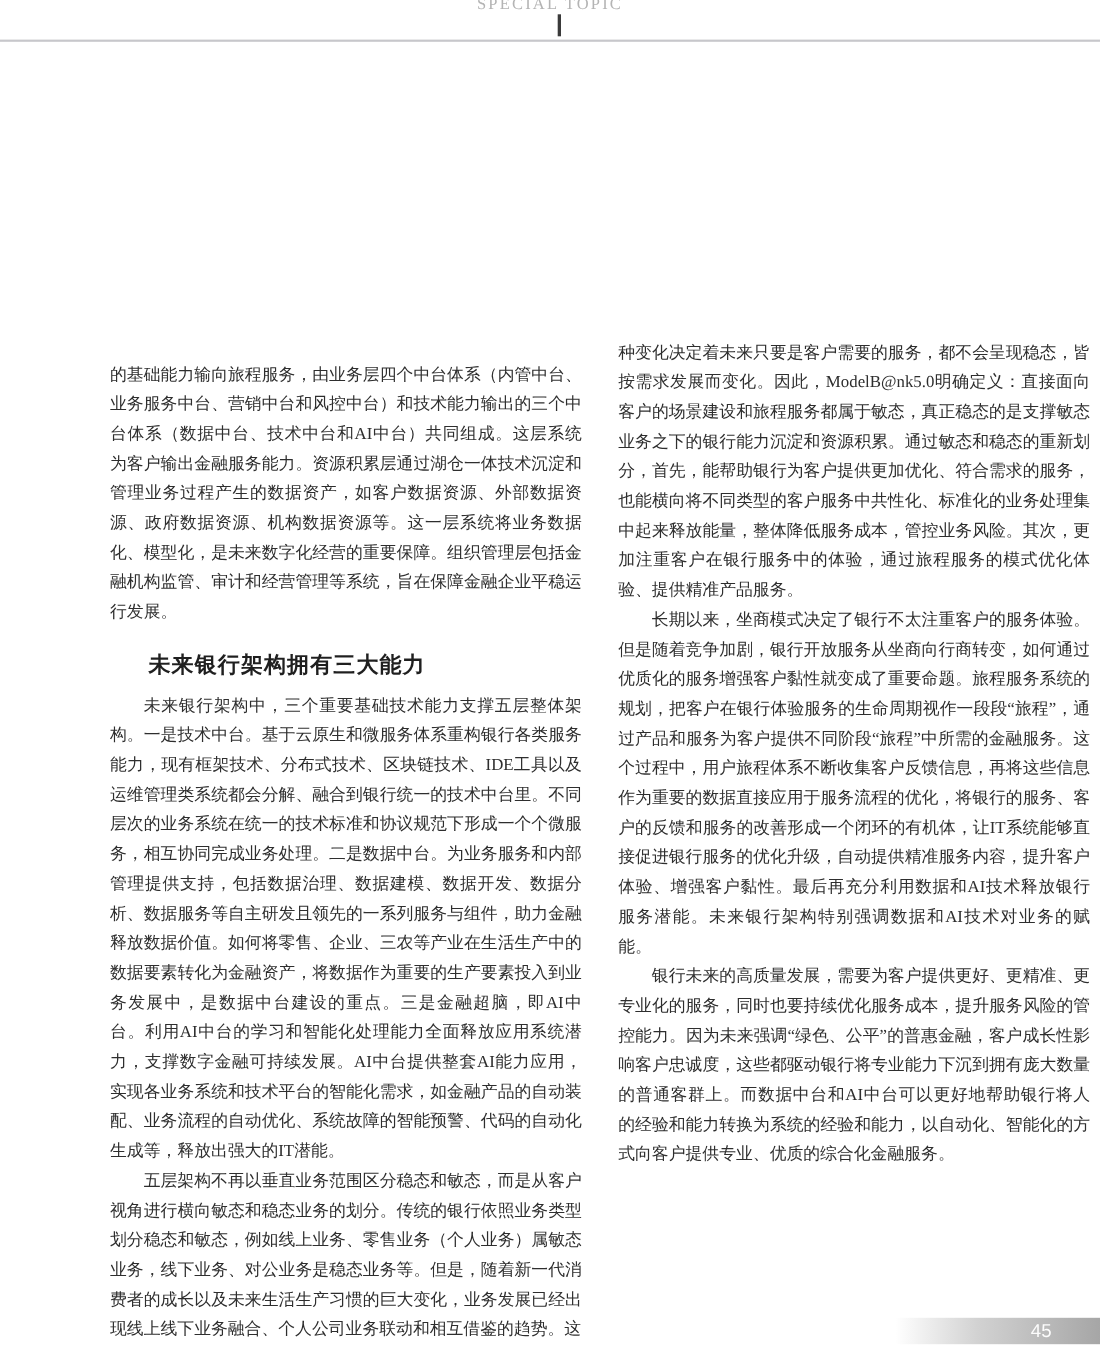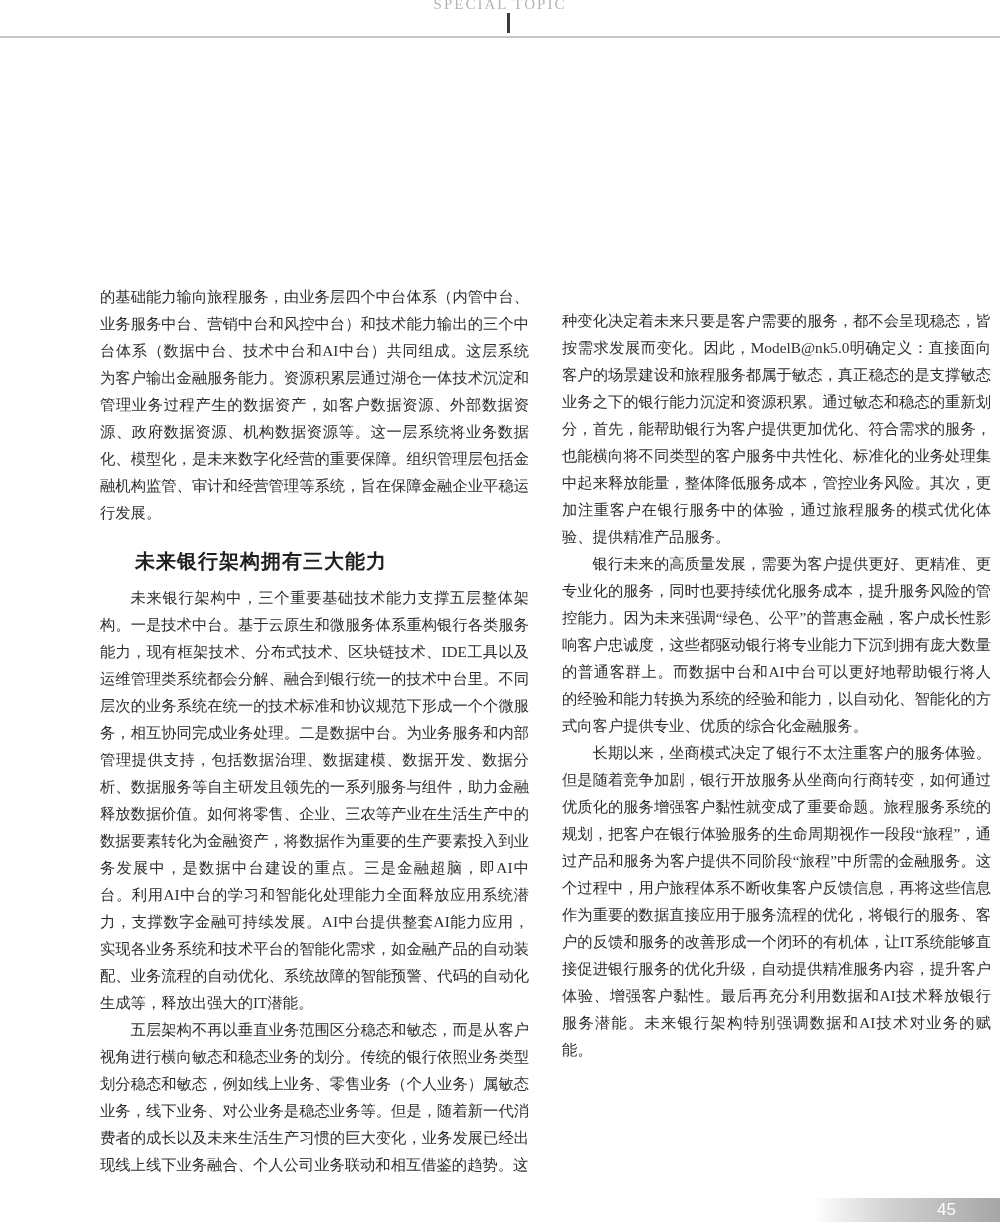--- a/index.html
+++ b/index.html
@@ -56,21 +56,21 @@
   
   .col {
     position: absolute;
     top: 283px;
     width: 429px;
     text-align: justify;
     text-justify: inter-character;
     font-size: 15.3px;
     line-height: 27px;
   }
-  .col-left  { left: 100px; }
+  .col-left  { left: 100px; margin-top: 44px; }
   .col-right { left: 562px; margin-top: 24px; }
   .body-para { margin: 0; }
   .body-para.indent { text-indent: 2em; }
   .section-heading {
     font-size: 20px;
     font-weight: bold;
     color: #1f1f1f;
     margin: 21px 0 9px 35px;
     line-height: 28px;
     text-align: left;
@@ -117,22 +117,22 @@
 
   <main>
     <section class="col col-left">
         <p class="body-para">的基础能力输向旅程服务，由业务层四个中台体系（内管中台、业务服务中台、营销中台和风控中台）和技术能力输出的三个中台体系（数据中台、技术中台和AI中台）共同组成。这层系统为客户输出金融服务能力。资源积累层通过湖仓一体技术沉淀和管理业务过程产生的数据资产，如客户数据资源、外部数据资源、政府数据资源、机构数据资源等。这一层系统将业务数据化、模型化，是未来数字化经营的重要保障。组织管理层包括金融机构监管、审计和经营管理等系统，旨在保障金融企业平稳运行发展。</p>
         <h2 class="section-heading">未来银行架构拥有三大能力</h2>
         <p class="body-para indent">未来银行架构中，三个重要基础技术能力支撑五层整体架构。一是技术中台。基于云原生和微服务体系重构银行各类服务能力，现有框架技术、分布式技术、区块链技术、IDE工具以及运维管理类系统都会分解、融合到银行统一的技术中台里。不同层次的业务系统在统一的技术标准和协议规范下形成一个个微服务，相互协同完成业务处理。二是数据中台。为业务服务和内部管理提供支持，包括数据治理、数据建模、数据开发、数据分析、数据服务等自主研发且领先的一系列服务与组件，助力金融释放数据价值。如何将零售、企业、三农等产业在生活生产中的数据要素转化为金融资产，将数据作为重要的生产要素投入到业务发展中，是数据中台建设的重点。三是金融超脑，即AI中台。利用AI中台的学习和智能化处理能力全面释放应用系统潜力，支撑数字金融可持续发展。AI中台提供整套AI能力应用，实现各业务系统和技术平台的智能化需求，如金融产品的自动装配、业务流程的自动优化、系统故障的智能预警、代码的自动化生成等，释放出强大的IT潜能。</p>
         <p class="body-para indent">五层架构不再以垂直业务范围区分稳态和敏态，而是从客户视角进行横向敏态和稳态业务的划分。传统的银行依照业务类型划分稳态和敏态，例如线上业务、零售业务（个人业务）属敏态业务，线下业务、对公业务是稳态业务等。但是，随着新一代消费者的成长以及未来生活生产习惯的巨大变化，业务发展已经出现线上线下业务融合、个人公司业务联动和相互借鉴的趋势。这</p>
       </section>
     <section class="col col-right">
         <p class="body-para">种变化决定着未来只要是客户需要的服务，都不会呈现稳态，皆按需求发展而变化。因此，ModelB@nk5.0明确定义：直接面向客户的场景建设和旅程服务都属于敏态，真正稳态的是支撑敏态业务之下的银行能力沉淀和资源积累。通过敏态和稳态的重新划分，首先，能帮助银行为客户提供更加优化、符合需求的服务，也能横向将不同类型的客户服务中共性化、标准化的业务处理集中起来释放能量，整体降低服务成本，管控业务风险。其次，更加注重客户在银行服务中的体验，通过旅程服务的模式优化体验、提供精准产品服务。</p>
+        <p class="body-para indent">长期以来，坐商模式决定了银行不太注重客户的服务体验。但是随着竞争加剧，银行开放服务从坐商向行商转变，如何通过优质化的服务增强客户黏性就变成了重要命题。旅程服务系统的规划，把客户在银行体验服务的生命周期视作一段段“旅程”，通过产品和服务为客户提供不同阶段“旅程”中所需的金融服务。这个过程中，用户旅程体系不断收集客户反馈信息，再将这些信息作为重要的数据直接应用于服务流程的优化，将银行的服务、客户的反馈和服务的改善形成一个闭环的有机体，让IT系统能够直接促进银行服务的优化升级，自动提供精准服务内容，提升客户体验、增强客户黏性。最后再充分利用数据和AI技术释放银行服务潜能。未来银行架构特别强调数据和AI技术对业务的赋能。</p>
         <p class="body-para indent">银行未来的高质量发展，需要为客户提供更好、更精准、更专业化的服务，同时也要持续优化服务成本，提升服务风险的管控能力。因为未来强调“绿色、公平”的普惠金融，客户成长性影响客户忠诚度，这些都驱动银行将专业能力下沉到拥有庞大数量的普通客群上。而数据中台和AI中台可以更好地帮助银行将人的经验和能力转换为系统的经验和能力，以自动化、智能化的方式向客户提供专业、优质的综合化金融服务。</p>
-        <p class="body-para indent">长期以来，坐商模式决定了银行不太注重客户的服务体验。但是随着竞争加剧，银行开放服务从坐商向行商转变，如何通过优质化的服务增强客户黏性就变成了重要命题。旅程服务系统的规划，把客户在银行体验服务的生命周期视作一段段“旅程”，通过产品和服务为客户提供不同阶段“旅程”中所需的金融服务。这个过程中，用户旅程体系不断收集客户反馈信息，再将这些信息作为重要的数据直接应用于服务流程的优化，将银行的服务、客户的反馈和服务的改善形成一个闭环的有机体，让IT系统能够直接促进银行服务的优化升级，自动提供精准服务内容，提升客户体验、增强客户黏性。最后再充分利用数据和AI技术释放银行服务潜能。未来银行架构特别强调数据和AI技术对业务的赋能。</p>
       </section>
   </main>
 
   <footer>
     <div class="pagenum-bar">
       <span class="pagenum">45</span>
     </div>
   </footer>
 
 </div>

